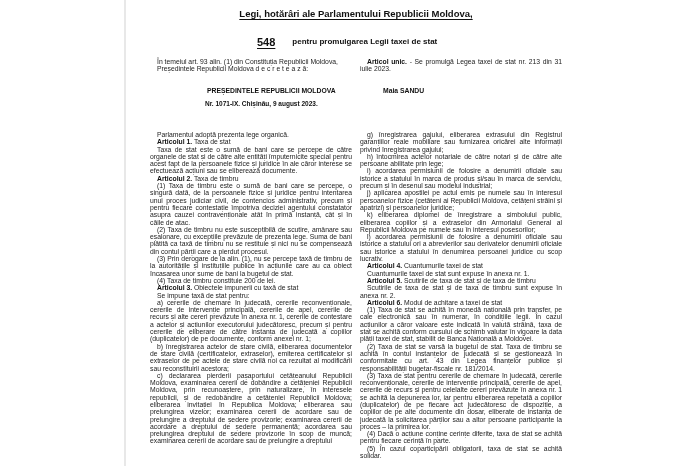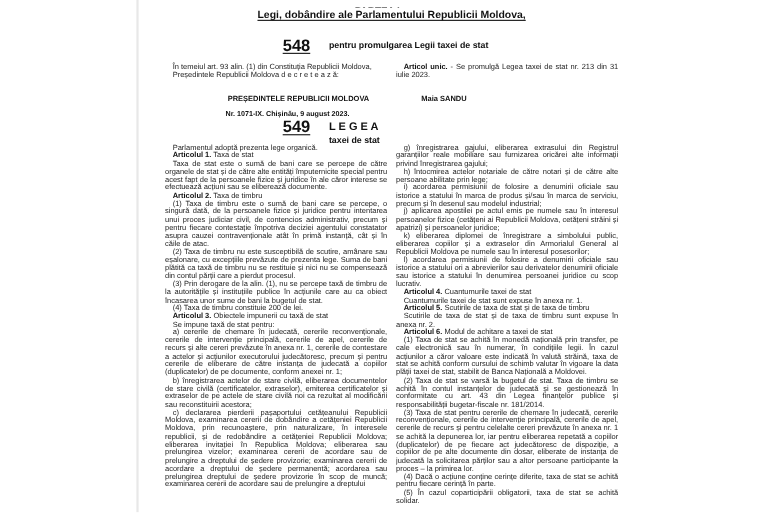--- a/index.html
+++ b/index.html
@@ -14,21 +14,21 @@
 
   
   .partea-clip{position:absolute;left:0;top:0;width:686px;height:7px;overflow:hidden;text-align:center;}
   .partea-clip span{display:inline-block;margin-top:-4px;font-weight:bold;font-size:9px;line-height:11px;color:#222;}
   .gazette-head{position:absolute;left:150px;top:8px;width:412px;text-align:center;
     font-weight:bold;font-size:9.5px;line-height:11px;color:#111;}
   .gazette-head .u{text-decoration:underline;text-underline-offset:1.5px;}
 
   
   .act-head{position:absolute;display:flex;align-items:flex-start;gap:17px;}
-  .act-num{font-weight:bold;font-size:15px;line-height:12px;text-decoration:underline;text-underline-offset:1.5px;color:#111;}
+  .act-num{font-weight:bold;font-size:11px;line-height:12px;text-decoration:underline;text-underline-offset:1.5px;color:#111;}
   .act-title{font-weight:bold;font-size:10px;line-height:12px;color:#111;white-space:nowrap;}
   .act-subtitle{font-weight:bold;font-size:8px;line-height:9px;margin-top:1px;color:#111;white-space:nowrap;}
 
   
   .col{position:absolute;width:202px;font-size:6.8px;line-height:7.3px;text-align:justify;color:#1c1c1c;}
   .col p{margin:0;text-indent:7px;}
   .col b{color:#111;}
   .decree-cols{top:58px;}
   .law-col{top:131px;height:335px;overflow:hidden;}
   .col-left{left:150px;}
@@ -43,21 +43,21 @@
 
 <div class="screen">
 
   <div class="page-edge"></div>
 
   <div class="partea-clip">
     <span>PARTEA I</span>
   </div>
 
   <div class="gazette-head">
-    <div class="u">Legi, dobândire ale Parlamentului Republicii Moldova,</div>
+    <div class="u">Legi, hotărâri ale Parlamentului Republicii Moldova,</div>
   </div>
 
   <div class="act-head" style="left:257px;top:36px;">
     <div class="act-num">548</div>
     <div>
       <div class="act-subtitle">pentru promulgarea Legii taxei de stat</div>
     </div>
   </div>
 
   <div class="col col-left decree-cols" style="top:58px;">
@@ -69,27 +69,20 @@
 
   <div class="col col-right decree-cols" style="top:58px;">
 
       <p><b>Articol unic.</b><span> - Se promulgă Legea taxei de stat nr. 213 din 31 iulie 2023.</span></p>
     </div>
 
   <div class="sig-title">PREȘEDINTELE REPUBLICII MOLDOVA</div>
   <div class="sig-name">Maia SANDU</div>
   <div class="nr-date">Nr. 1071-IX. Chișinău, 9 august 2023.</div>
 
-  <div class="act-head" style="left:257px;top:110px;">
-    <div class="act-num">549</div>
-    <div>
-      <div class="act-title">L E G E A</div>
-      <div class="act-subtitle">taxei de stat</div>
-    </div>
-  </div>
 
   <div class="col col-left law-col">
 
       <p><span>Parlamentul adoptă prezenta lege organică.</span></p>
 
       <p><b>Articolul 1.</b><span> Taxa de stat</span></p>
 
       <p><span>Taxa de stat este o sumă de bani care se percepe de către organele de stat și de către alte entități împuternicite special pentru acest fapt de la persoanele fizice și juridice în ale căror interese se efectuează acțiuni sau se eliberează documente.</span></p>
 
       <p><b>Articolul 2.</b><span> Taxa de timbru</span></p>

